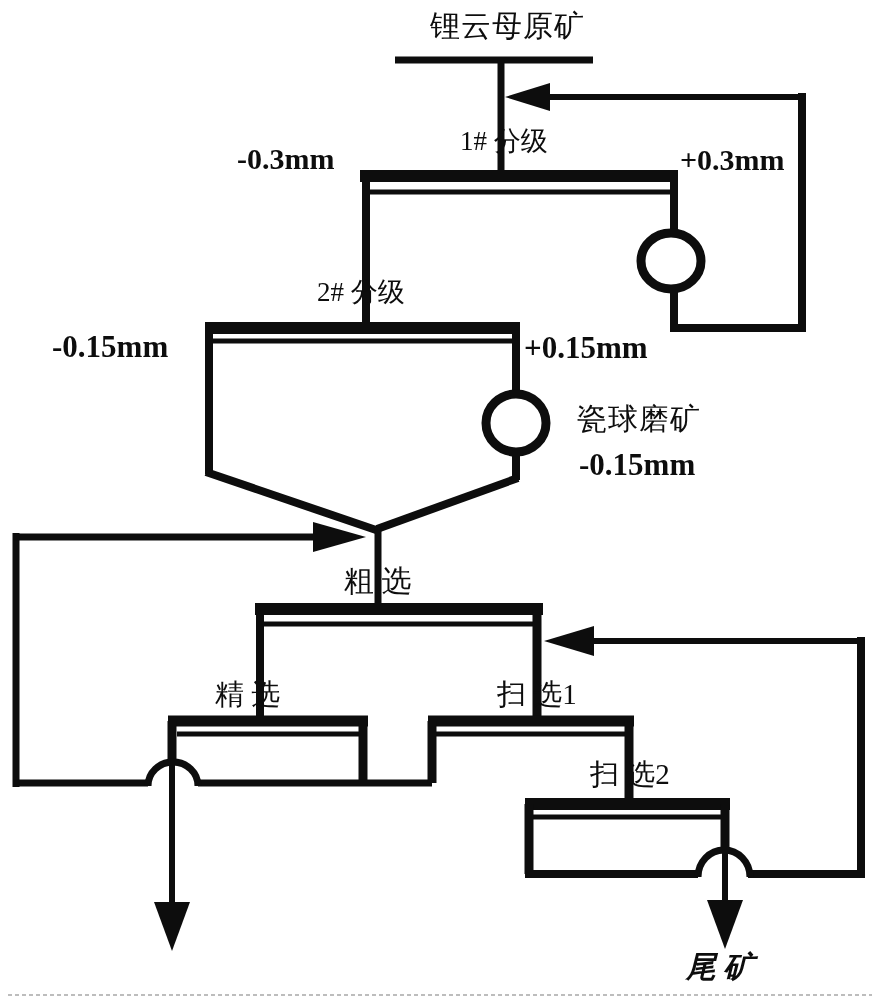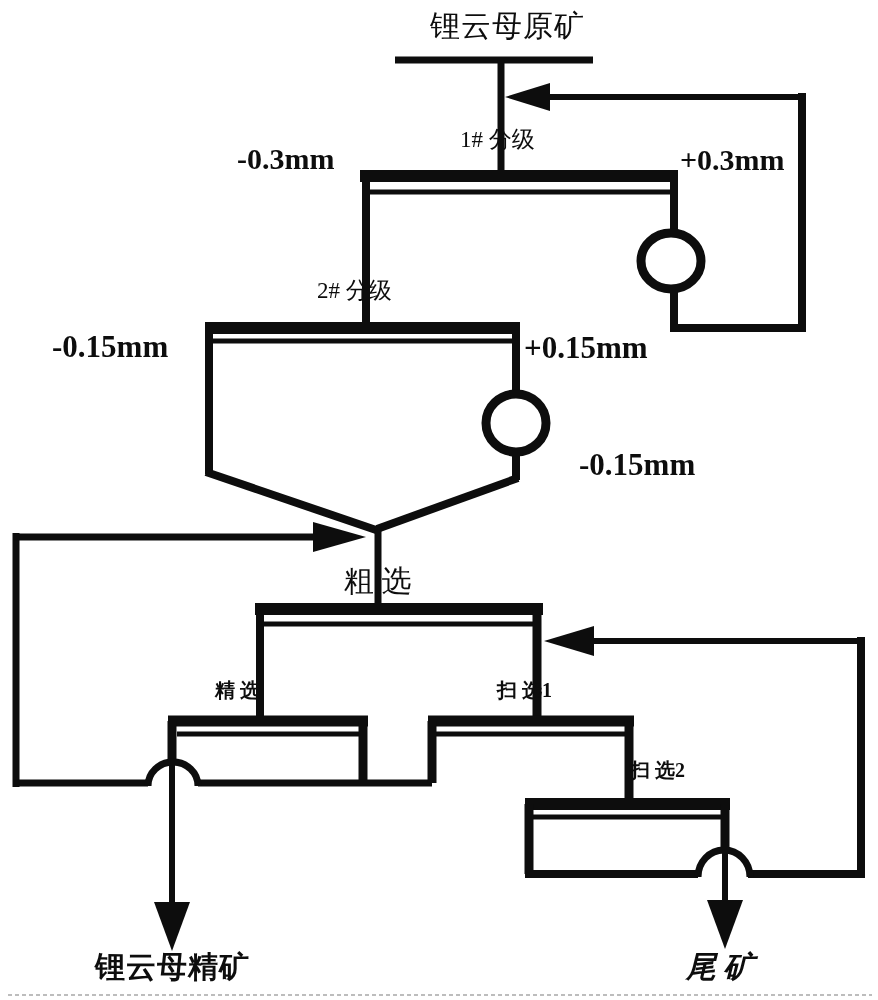--- a/index.html
+++ b/index.html
@@ -8,23 +8,23 @@
     width:878px;height:999px;
     background:#ffffff;
     font-family:"Liberation Serif","DejaVu Serif",serif;
     color:#0d0d0d;
     overflow:hidden;
   }
   #linework{position:absolute;left:0;top:0;width:878px;height:1000px;}
   .lbl{position:absolute;white-space:pre;line-height:1;color:#0d0d0d;}
   .cjk{font-family:"Liberation Serif","DejaVu Serif",serif;}
   .bold{font-weight:bold;}
-  .fs27{font-size:23px;}
+  .fs27{font-size:27px;}
   .fs28{font-size:31px;}
-  .fs29{font-size:20px;font-weight:bold;}
+  .fs29{font-size:29px;}
   .fs30{font-size:30px;}
   .ls1{letter-spacing:1px;}
   .ls2{letter-spacing:2px;}
 </style>
 </head>
 <body>
 
 <div id="stage">
 
   <svg id="linework" viewBox="0 0 878 1000">
@@ -100,21 +100,21 @@
     </g>
   </svg>
 
   <div class="lbl cjk fs30 ls1" style="left:430px;top:11px;">锂云母原矿</div>
   <div class="lbl cjk fs27" style="left:460px;top:128px;">1# 分级</div>
   <div class="lbl bold fs30" style="left:237px;top:144px;">-0.3mm</div>
   <div class="lbl bold fs30" style="left:680px;top:145px;">+0.3mm</div>
   <div class="lbl cjk fs27" style="left:317px;top:279px;">2# 分级</div>
   <div class="lbl bold fs28" style="left:52px;top:331px;">-0.15mm</div>
   <div class="lbl bold fs28" style="left:524px;top:332px;">+0.15mm</div>
+  <div class="lbl cjk fs30 ls1" style="left:577px;top:404px;">瓷球磨矿</div>
   <div class="lbl bold fs28" style="left:579px;top:449px;">-0.15mm</div>
   <div class="lbl cjk fs30" style="left:344px;top:566px;">粗 选</div>
   <div class="lbl cjk fs29" style="left:215px;top:680px;">精 选</div>
   <div class="lbl cjk fs29" style="left:497px;top:680px;">扫 选1</div>
-  <div class="lbl cjk fs29" style="left:590px;top:760px;margin-left:40px;">扫 选2</div>
-  <div class="lbl cjk bold fs30 ls1" style="left:95px;top:952px;">锂云母精矿</div>
+  <div class="lbl cjk fs29" style="left:590px;top:760px;">扫 选2</div>
   <div class="lbl cjk bold fs30" style="left:686px;top:952px;font-style:italic;">尾 矿</div>
 
 </div>
 
 </body></html>

